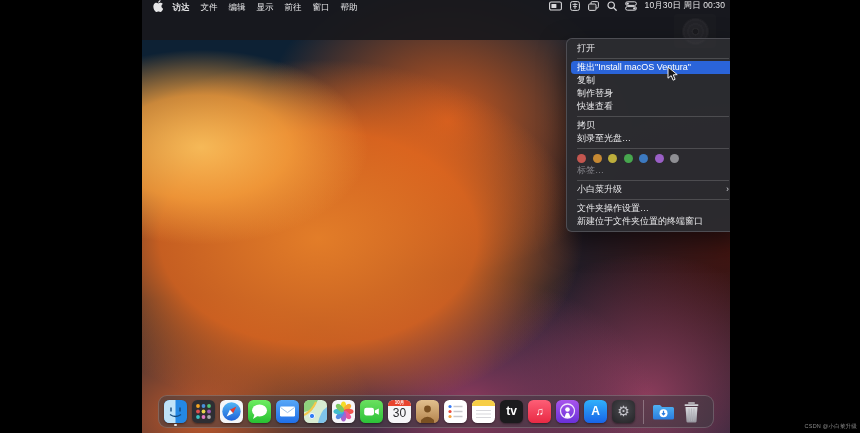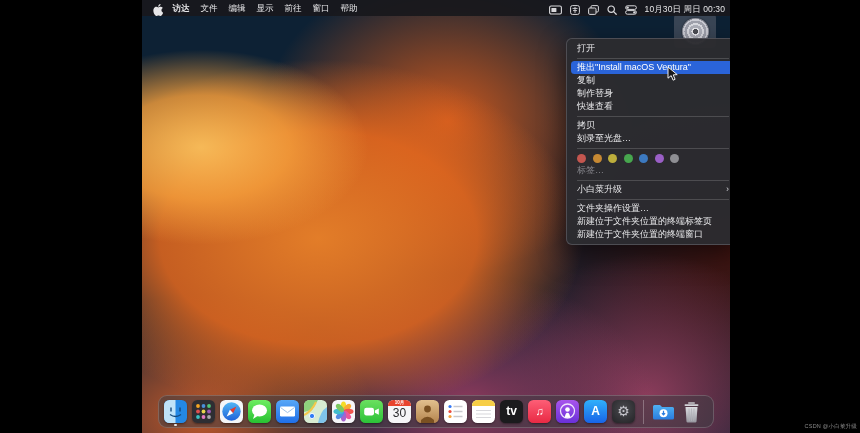--- a/index.html
+++ b/index.html
@@ -16,23 +16,23 @@
       radial-gradient(60% 55% at 30% 55%, rgba(238,130,40,.95) 0%, rgba(230,105,30,.85) 45%, rgba(230,105,30,0) 75%),
       radial-gradient(45% 50% at 52% 28%, rgba(225,95,28,.9) 0%, rgba(215,85,28,0) 70%),
       radial-gradient(42% 40% at 10% 96%, rgba(214,95,42,.9) 0%, rgba(214,95,42,0) 70%),
       radial-gradient(45% 42% at 55% 94%, rgba(150,60,95,.95) 0%, rgba(150,60,95,0) 72%),
       radial-gradient(38% 48% at 86% 92%, rgba(160,66,100,.85) 0%, rgba(160,66,100,0) 70%),
       radial-gradient(55% 60% at 100% 58%, rgba(66,20,16,.98) 0%, rgba(66,20,16,0) 80%),
       linear-gradient(180deg,#0d2134 0%,#0d2134 100%);
   }
   
   .menubar{
-    position:absolute;left:0;top:0;right:0;height:16px;z-index:50;
+    position:absolute;left:0;top:0;right:0;height:32px;z-index:50;
     background:rgba(24,24,28,.92);color:#e6e6e8;font-size:8.5px;
-    display:flex;align-items:flex-end;padding:0 5px 0 7px;
+    display:flex;align-items:flex-start;padding:0 5px 8px 7px;
   }
   .mb-item{padding:0 5.5px;line-height:15px;white-space:nowrap;cursor:default;}
   .mb-item.app{font-weight:700;}
   .mb-apple{display:flex;align-items:center;padding:0 4px;}
   .mb-right{margin-left:auto;display:flex;align-items:center;gap:8px;}
   .st-icon{display:flex;align-items:center;}
   .clock{white-space:nowrap;letter-spacing:.1px;}
   
   .disc-sel{
     position:absolute;left:532px;top:14px;width:42px;height:34px;z-index:10;
@@ -167,21 +167,20 @@
       <span class="dot" style="background: rgb(142, 142, 147);"></span>
     </div>
     <div class="mi dis">标签…</div>
     <div class="sep"></div>
     <div class="mi sub">
       <span>小白菜升级</span>
       <span class="sub-arrow">›</span>
     </div>
     <div class="sep"></div>
     <div class="mi">文件夹操作设置…</div>
-    <div class="mi">新建位于文件夹位置的终端标签页</div>
     <div class="mi">新建位于文件夹位置的终端窗口</div>
   </div>
 
   <div class="cursor">
     <svg width="11" height="16" viewBox="0 0 11 16">
         <path d="M1,1 L1,12.2 L4.2,9.6 L6.1,14.2 L8.1,13.3 L6.2,8.9 L10.2,8.6 Z" fill="#17171a" stroke="#f2f2f2" stroke-width="1"></path>
       </svg>
   </div>
 
   <div class="dock">

